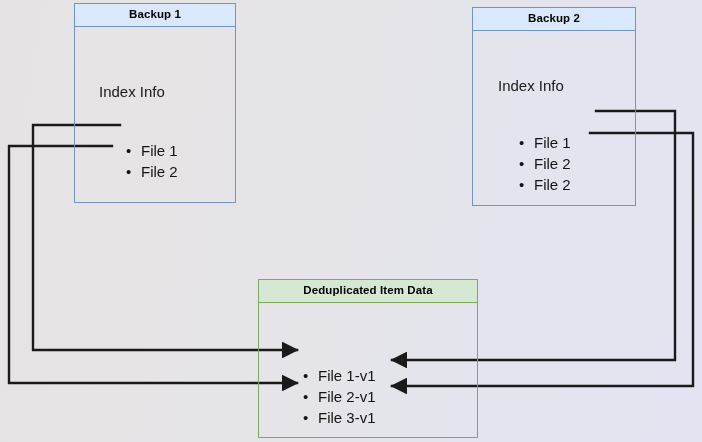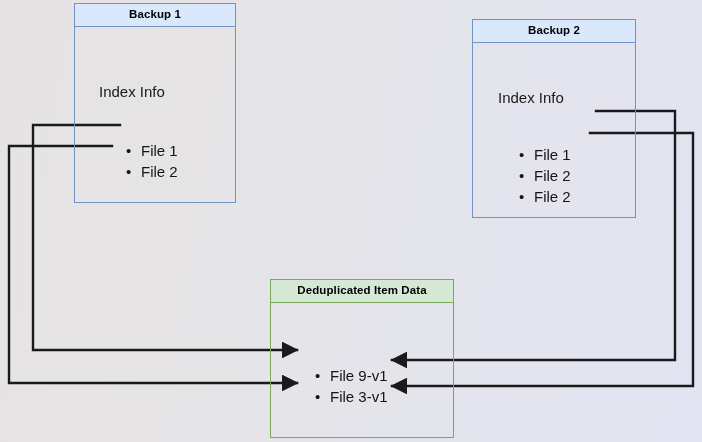--- a/index.html
+++ b/index.html
@@ -106,26 +106,26 @@
     line-height: 21px;
     color: #141414;
   }
 
   
   #backup1 { left: 74px;  top: 3px;   width: 162px; height: 200px; }
   #backup1 .box-body { height: 175px; }
   #backup1 .section-label { left: 24px; top: 56px; }
   #backup1 .file-list { left: 51px; top: 113px; }
 
-  #backup2 { left: 472px; top: 19px;   width: 164px; height: 199px; }
+  #backup2 { left: 472px; top: 7px;   width: 164px; height: 199px; }
   #backup2 .box-body { height: 174px; }
   #backup2 .section-label { left: 25px; top: 46px; }
   #backup2 .file-list { left: 46px; top: 101px; }
 
-  #dedup   { left: 270px; top: 279px; width: 184px; height: 159px; }
+  #dedup   { left: 258px; top: 279px; width: 220px; height: 159px; }
   #dedup .box-body { height: 134px; }
   #dedup .file-list { left: 44px; top: 62px; }
 </style>
 </head>
 <body>
 
 <div id="canvas">
 
   <svg id="wires" viewBox="0 0 702 442" width="702" height="442" xmlns="http://www.w3.org/2000/svg">
     <defs>
@@ -163,19 +163,20 @@
         <li>File 2</li>
         <li>File 2</li>
       </ul>
     </div>
   </div>
 
   <div class="box box-green" id="dedup">
     <div class="box-header">Deduplicated Item Data</div>
     <div class="box-body">
       <ul class="file-list">
-        <li>File 9-v1</li>
+        <li>File 1-v1</li>
+        <li>File 2-v1</li>
         <li>File 3-v1</li>
       </ul>
     </div>
   </div>
 
 </div>
 
 </body></html>

